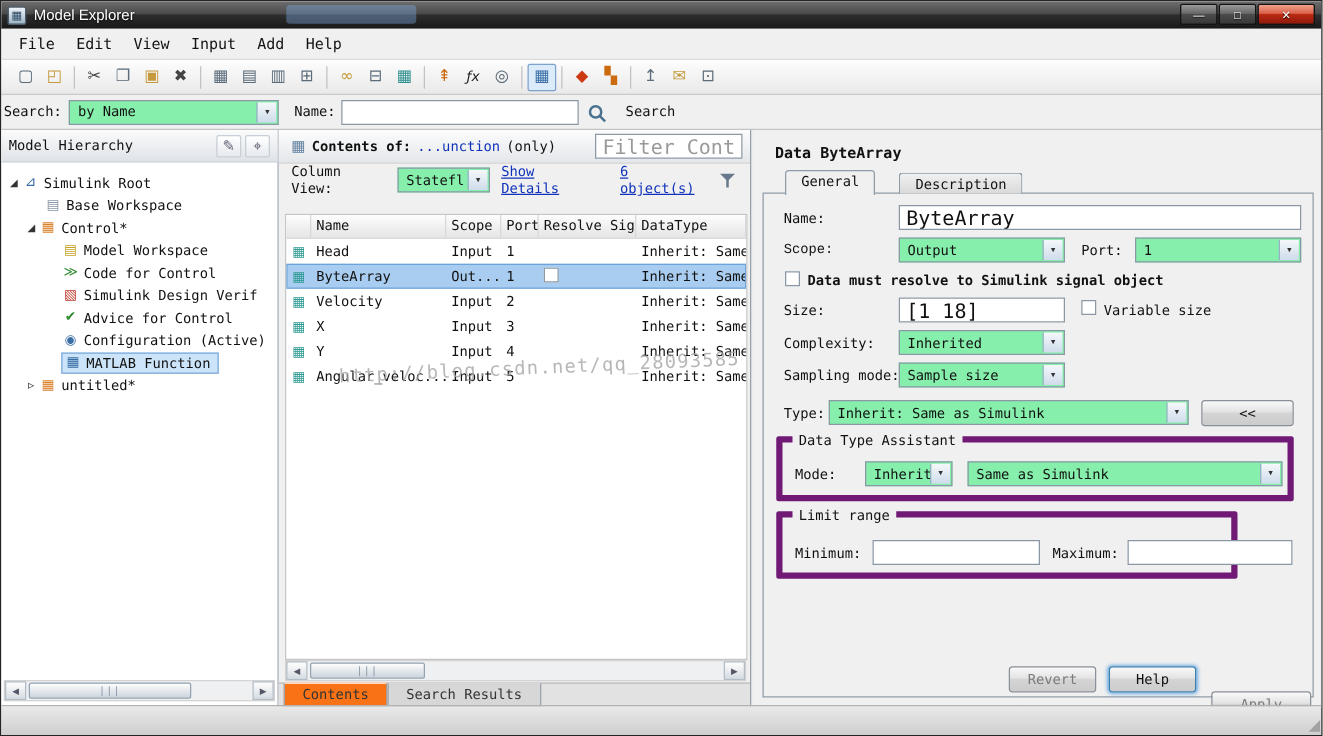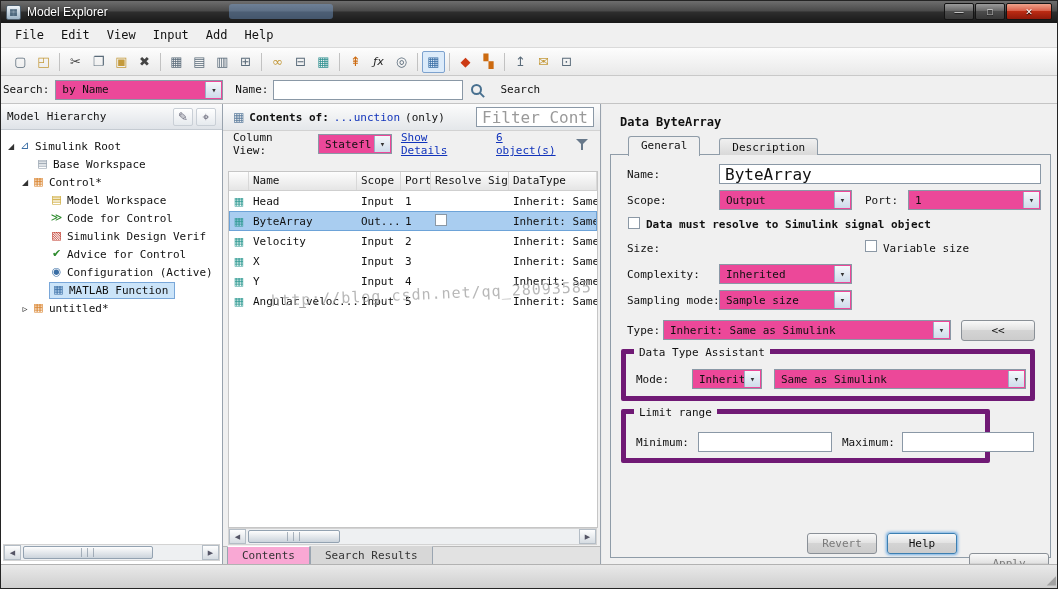--- a/index.html
+++ b/index.html
@@ -30,21 +30,21 @@
     background:linear-gradient(#fdfdfd,#e9e9e9); border-bottom:1px solid #c9c9c9;
     display:flex; align-items:center; padding-left:8px; }
   .tbi { width:23px; height:22px; display:flex; align-items:center; justify-content:center;
     font-family:"DejaVu Sans",sans-serif; font-size:13px; color:#5a6b7a; border:1px solid transparent; border-radius:2px; }
   .tbi.gold { color:#c49a3c; } .tbi.teal { color:#2e9090; } .tbi.red { color:#cc3a14; }
   .tbi.orange { color:#cc6a10; } .tbi.dark { color:#444; } .tbi.fx { font-style:italic; font-size:11px; color:#222; }
   .tbi.selected { border-color:#7da2ce; background:#dcebfa; color:#3a6ea5; }
   .tb-sep { width:1px; height:18px; background:#c2c2c2; margin:0 4px; }
   .searchrow { position:absolute; top:75px; left:0; right:0; height:28px; background:#f0f0f0;
     border-bottom:1px solid #c4c4c4; display:flex; align-items:center; padding-left:2px; font-size:11px; }
-  .combo { background:#ec4899; border:1px solid #8a98a6; height:20px; display:flex; align-items:center;
+  .combo { background:#86efac; border:1px solid #8a98a6; height:20px; display:flex; align-items:center;
     position:relative; padding:0 20px 0 6px; font-size:11px; white-space:nowrap; overflow:hidden; }
   .combo::after { content:"▾"; position:absolute; right:1px; top:1px; bottom:1px; width:15px;
     display:flex; align-items:center; justify-content:center; font-size:9px; color:#333;
     background:linear-gradient(#f4f8fb,#cfdceb); border-left:1px solid #9ab0c6; }
   .tinput { background:#fff; border:1px solid #8a98a6; height:20px; padding:0 5px;
     font-family:inherit; font-size:16px; color:#111; }
   .tinput::placeholder { color:#9a9a9a; }
   .mag { width:11px; height:11px; border:2px solid #48708f; border-radius:50%; position:relative; display:inline-block; }
   .mag::after { content:""; position:absolute; width:2px; height:6px; background:#48708f;
     transform:rotate(-45deg); right:-3px; bottom:-5px; }
@@ -100,21 +100,21 @@
   .lrow { display:flex; height:20px; align-items:center; }
   .lrow.selected { background:#a9cdf0; outline:1px solid #6da3d8; outline-offset:-1px; }
   .td { padding:0 4px; overflow:hidden; white-space:nowrap; flex:none; }
   .ricon { width:20px; flex:none; text-align:center; font-family:"DejaVu Sans",sans-serif; color:#2e9a92; font-size:11px; }
   .w-name { width:108px; } .w-scope { width:44px; } .w-port { width:30px; } .w-res { width:78px; } .w-type { flex:1 1 auto; }
   .cb { width:12px; height:12px; background:#fff; border:1px solid #8b98a5; display:inline-block; flex:none; }
   .mtabs { position:absolute; left:0; right:0; bottom:0; height:20px; background:#e2e2e2;
     border-top:1px solid #b9b9b9; display:flex; padding-left:4px; font-size:11px; }
   .mtab { padding:2px 14px; border:1px solid #9aa5b1; border-top:1px solid transparent; margin-top:-1px;
     background:#d7d7d7; color:#333; }
-  .mtab.active { background:#f9a8d4; border-top-color:#fff; }
+  .mtab.active { background:#f97316; border-top-color:#fff; }
 
   
   .panel-right { position:absolute; top:103px; left:601px; width:457px; height:462px; background:#f0f0f0; }
   .dtitle { position:absolute; left:18px; top:11px; font-weight:bold; font-size:12px; }
   .rtabs { position:absolute; left:26px; top:32px; height:19px; display:flex; align-items:flex-end; z-index:2;gap:17px; }
   .rtab { padding:2px 12px 3px; border:1px solid #8f9ca8; border-bottom:none; margin-right:2px;
     background:linear-gradient(#f0f0f0,#d9d9d9); font-size:11px; border-radius:3px 3px 0 0; height:17px; }
   .rtab.active { background:#f0f0f0; height:20px; margin-bottom:-1px; }
   .tabpage { position:absolute; left:8px; right:8px; top:50px; bottom:8px; border:1px solid #8f9ca8; font-size:11px; }
   .flabel { position:absolute; white-space:nowrap; }
@@ -356,33 +356,34 @@
     <div class="dtitle">Data ByteArray</div>
     <div class="rtabs">
       <span class="rtab active">General</span>
       <span class="rtab">Description</span>
     </div>
     <div class="tabpage">
 
       <span class="flabel" style="left:16px; top:13px;">Name:</span>
       <input class="tinput" style="position: absolute; left: 108px; top: 9px; width: 322px;" value="ByteArray">
 
-      <span class="flabel" style="left:16px; top:39px;">Scope:</span>
+      <span class="flabel" style="left:16px; top:39px;font-family:Liberation Mono, monospace;">Scope:</span>
       <div class="combo" style="position:absolute; left:108px; top:35px; width:133px;">
         <span>Output</span>
       </div>
       <span class="flabel" style="left:254px; top:39px;">Port:</span>
       <div class="combo" style="position:absolute; left:297px; top:35px; width:133px;">
         <span>1</span>
       </div>
 
       <span class="cb" style="position:absolute; left:17px; top:62px;"></span>
       <span class="flabel" style="left:35px; top:63px; font-weight:bold;">Data must resolve to Simulink signal object</span>
 
       <span class="flabel" style="left:16px; top:87px;">Size:</span>
+      <input class="tinput" style="position: absolute; left: 108px; top: 83px; width: 133px;" value="[1 18]">
       <span class="cb" style="position:absolute; left:254px; top:85px;"></span>
       <span class="flabel" style="left:272px; top:87px;">Variable size</span>
 
       <span class="flabel" style="left:16px; top:113px;">Complexity:</span>
       <div class="combo" style="position:absolute; left:108px; top:109px; width:133px;">
         <span>Inherited</span>
       </div>
 
       <span class="flabel" style="left:16px; top:139px;">Sampling mode:</span>
       <div class="combo" style="position:absolute; left:108px; top:135px; width:133px;">

